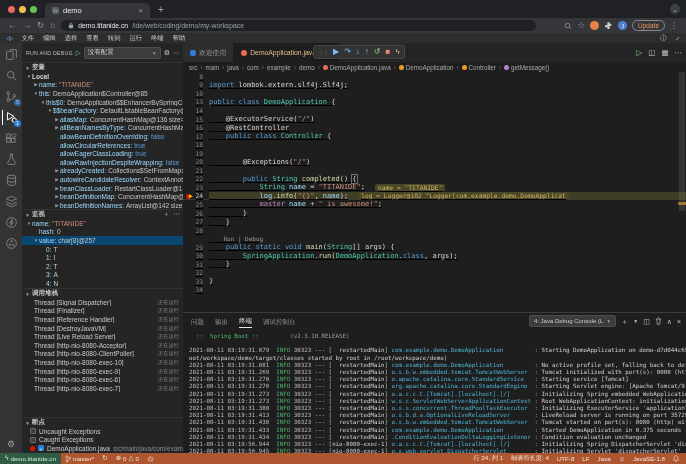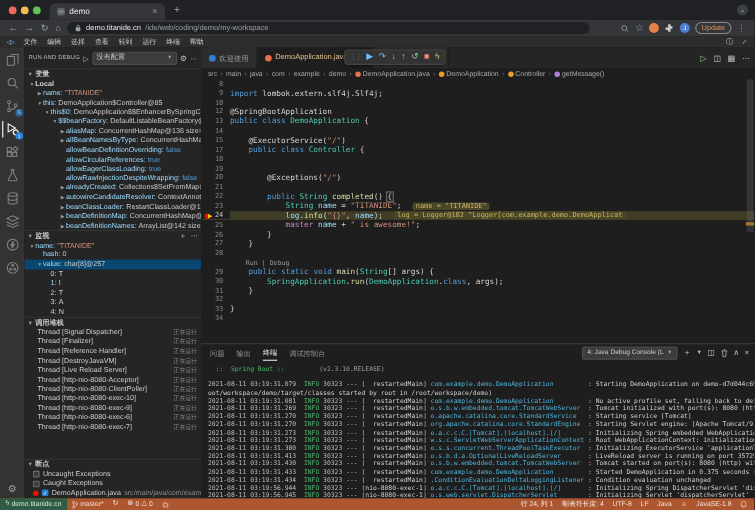--- a/index.html
+++ b/index.html
@@ -88,21 +88,21 @@
   .dbg-toolbar { position:absolute; left:130px; top:2px; height:14px; background:#333333; border:1px solid #454545;
      border-radius:3px; box-shadow:0 1px 3px rgba(0,0,0,.5); display:flex; align-items:center; gap:5px; padding:0 4px; z-index:5;}
   .dbg-ic { font-size:8px; line-height:1;}
   .drag-dots { color:#8a8a8a; font-size:6px; letter-spacing:-1px;}
   .editor-actions { position:absolute; right:4px; top:0; height:19px; display:flex; align-items:center; gap:6px; color:#c5c5c5; font-size:7.5px;}
   .breadcrumb { height:10px; display:flex; align-items:center; gap:3px; padding:0 6px; font-size:6.3px; color:#a9a9a9; flex:none; white-space:nowrap; overflow:hidden;}
   .bc-sep { color:#6e6e6e; }
   .bc-ic { width:5px; height:5px; border-radius:1px; display:inline-block; flex:none;}
   .bci-java{background:#e76f51;border-radius:50%}.bci-class{background:#ee9d28;border-radius:50%}.bci-method{background:#b180d7;border-radius:50%}
   .code { flex:none; height:240px; position:relative; overflow:hidden; font-family:"DejaVu Sans Mono", monospace; font-size:7px; }
-  .code-line { height:8.55px; display:flex; align-items:center; white-space:pre; }
+  .code-line { height:8.55px; display:flex; align-items:center; white-space:pre;text-decoration:underline; }
   .code-line.current { background:#3f3d26; }
   .gutter { width:26px; flex:none; position:relative; text-align:right; padding-right:6px; color:#858585; font-size:6.3px; background:#1e1e1e;}
   .code-line.current .gutter { color:#c6c6c6; }
   .bp-dot { position:absolute; left:3px; top:1.5px; width:5px; height:5px; border-radius:50%; background:#e51400;}
   .bp-arrow { position:absolute; left:6px; top:-0.5px; color:#ffcc00; font-size:6.5px; }
   .tok-k{color:#569cd6}.tok-r{color:#c586c0}.tok-t{color:#4ec9b0}.tok-f{color:#dcdcaa}
   .tok-s{color:#ce9178}.tok-v{color:#9cdcfe}.tok-p{color:#d4d4d4}.tok-a{color:#d4d4d4}
   .tok-b{color:#d4d4d4; outline:1px solid #6e6e6e;}
   .chip { margin-left:10px; background:#4a4726; color:#cdb26a; border-radius:2px; padding:0 3px; font-size:6.3px; white-space:pre;}
   .lens { color:#999999; font-size:6px; }
@@ -582,24 +582,24 @@
           </span>
         </div>
       <div class="code" id="code">
         <div class="code-scrollbar">
           <div class="cs-thumb"></div>
           <div class="cs-mark"></div>
         </div>
       <div class="code-line"><span class="gutter"><span class="ln">8</span></span><span class="code-body"></span></div>
           <div class="code-line"><span class="gutter"><span class="ln">9</span></span><span class="code-body"><span class="tok-k">import</span><span class="tok-p"> lombok.extern.slf4j.Slf4j;</span></span></div>
           <div class="code-line"><span class="gutter"><span class="ln">10</span></span><span class="code-body"></span></div>
-          <div class="code-line"><span class="gutter"><span class="ln">12</span></span><span class="code-body"><span class="tok-a">@SpringBootApplication</span></span></div>
           <div class="code-line"><span class="gutter"><span class="ln">13</span></span><span class="code-body"><span class="tok-k">public</span><span class="tok-p"> </span><span class="tok-k">class</span><span class="tok-p"> </span><span class="tok-t">DemoApplication</span><span class="tok-p"> {</span></span></div>
           <div class="code-line"><span class="gutter"><span class="ln">14</span></span><span class="code-body"></span></div>
           <div class="code-line"><span class="gutter"><span class="ln">15</span></span><span class="code-body"><span class="tok-p">    </span><span class="tok-a">@ExecutorService(</span><span class="tok-s">"/"</span><span class="tok-a">)</span></span></div>
+          <div class="code-line"><span class="gutter"><span class="ln">16</span></span><span class="code-body"><span class="tok-p">    </span><span class="tok-a">@RestController</span></span></div>
           <div class="code-line"><span class="gutter"><span class="ln">17</span></span><span class="code-body"><span class="tok-p">    </span><span class="tok-k">public</span><span class="tok-p"> </span><span class="tok-k">class</span><span class="tok-p"> </span><span class="tok-t">Controller</span><span class="tok-p"> {</span></span></div>
           <div class="code-line"><span class="gutter"><span class="ln">18</span></span><span class="code-body"></span></div>
           <div class="code-line"><span class="gutter"><span class="ln">19</span></span><span class="code-body"></span></div>
           <div class="code-line"><span class="gutter"><span class="ln">20</span></span><span class="code-body"><span class="tok-p">        </span><span class="tok-a">@Exceptions(</span><span class="tok-s">"/"</span><span class="tok-a">)</span></span></div>
           <div class="code-line"><span class="gutter"><span class="ln">21</span></span><span class="code-body"></span></div>
           <div class="code-line"><span class="gutter"><span class="ln">22</span></span><span class="code-body"><span class="tok-p">        </span><span class="tok-k">public</span><span class="tok-p"> </span><span class="tok-t">String</span><span class="tok-p"> </span><span class="tok-f">completed</span><span class="tok-p">() </span><span class="tok-b">{</span></span></div>
           <div class="code-line"><span class="gutter"><span class="ln">23</span></span><span class="code-body"><span class="tok-p">            </span><span class="tok-t">String</span><span class="tok-p"> </span><span class="tok-v">name</span><span class="tok-p"> = </span><span class="tok-s">"TITANIDE"</span><span class="tok-p">;</span></span><span class="chip">name = "TITANIDE"</span></div>
           <div class="code-line current"><span class="gutter"><span class="bp-dot"></span><span class="bp-arrow">▶</span><span class="ln">24</span></span><span class="code-body"><span class="tok-p">            </span><span class="tok-v">log</span><span class="tok-p">.</span><span class="tok-f">info</span><span class="tok-p">(</span><span class="tok-s">"{}"</span><span class="tok-p">, </span><span class="tok-v">name</span><span class="tok-p">);</span></span><span class="chip">log = Logger@102 "Logger[com.example.demo.DemoApplicat</span></div>
           <div class="code-line"><span class="gutter"><span class="ln">25</span></span><span class="code-body"><span class="tok-p">            </span><span class="tok-r">master</span><span class="tok-p"> </span><span class="tok-v">name</span><span class="tok-p"> + </span><span class="tok-s">" is awesome!"</span><span class="tok-p">;</span></span></div>
           <div class="code-line"><span class="gutter"><span class="ln">26</span></span><span class="code-body"><span class="tok-p">        }</span></span></div>

